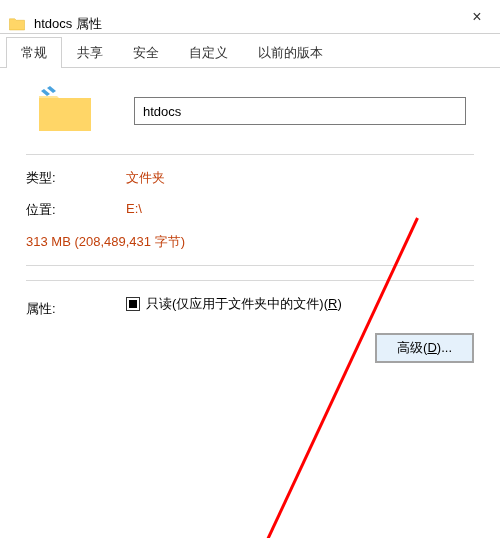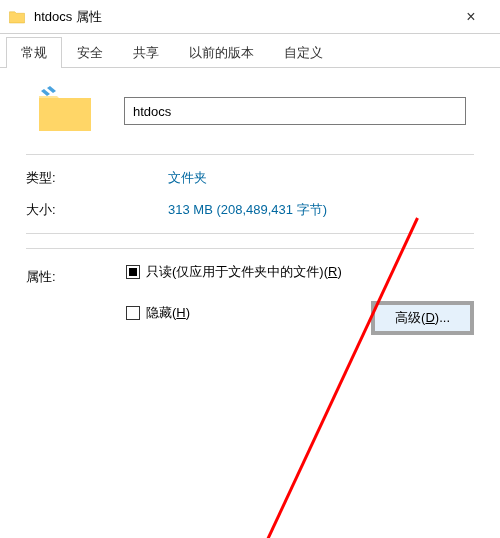--- a/index.html
+++ b/index.html
@@ -9,23 +9,23 @@
     background: #fff;
     color: #000;
     width: 500px;
     height: 538px;
     overflow: hidden;
     position: relative;
   }
   .titlebar {
     height: 34px;
     display: flex;
-    align-items: center;
+    align-items: flex-end;
     border-bottom: 1px solid #d0d0d0;
-    padding: 0 6px 0 8px;
+    padding: 0 0 0 8px;
   }
   .titlebar .folder-icon {
     width: 18px; height: 18px;
     margin-right: 8px;
   }
   .titlebar .title { flex: 1; font-size: 13px; }
   .titlebar .close {
     width: 46px; height: 100%;
     display: flex; align-items: center; justify-content: center;
     font-size: 16px; color: #333;
@@ -53,21 +53,21 @@
     background: #fff;
     margin-bottom: -1px;
     padding-bottom: 6px;
   }
   .content {
     padding: 18px 26px 8px 26px;
   }
   .icon-row {
     display: flex;
     align-items: center;
-    gap: 30px;
+    gap: 40px;
     margin-bottom: 18px;
   }
   .big-folder {
     width: 58px; height: 50px;
     margin-left: 10px;
   }
   .name-input {
     flex: 1;
     height: 28px;
     border: 1px solid #7a7a7a;
@@ -78,24 +78,23 @@
   }
   hr.sep {
     border: none;
     border-top: 1px solid #d8d8d8;
     margin: 6px 0 14px 0;
   }
   .row {
     display: flex;
     margin-bottom: 14px;
     font-size: 13px;
-    gap: 42px;
   }
   .row .label { width: 100px; color: #000; }
-  .row .value { flex: 1; color: #0369a1; }
+  .row .value { flex: 1; color: #c2410c; }
   .attrs { margin-top: 2px; }
   .checkrow {
     display: flex;
     align-items: center;
     gap: 6px;
     margin-bottom: 10px;
   }
   .chk {
     width: 14px; height: 14px;
     border: 1px solid #333;
@@ -104,21 +103,21 @@
     font-size: 11px;
     background: #fff;
   }
   .chk.indet::after {
     content: "";
     width: 8px; height: 8px;
     background: #000;
   }
   .advanced-btn {
     padding: 4px 20px;
-    border: 4px solid #a3a3a3;
+    border: 2px solid #a3a3a3;
     background: #e5f1fb;
     font-size: 13px;
     font-family: inherit;
     cursor: pointer;
     margin-left: auto;
   }
   .attrs-line {
     display: flex;
     align-items: center;
     margin-bottom: 10px;
@@ -148,24 +147,24 @@
     </svg>
   </span>
   <span class="title">htdocs 属性</span>
   <div class="close">
     <span>×</span>
   </div>
 </div>
 
 <div class="tabs">
   <div class="tab active">常规</div>
+  <div class="tab">共享</div>
   <div class="tab">安全</div>
-  <div class="tab">共享</div>
+  <div class="tab">自定义</div>
   <div class="tab">以前的版本</div>
-  <div class="tab">自定义</div>
 </div>
 
 <div class="content">
 
   <div class="icon-row">
     <span class="big-folder">
       <svg viewBox="0 0 58 50" width="58" height="50">
         <path fill="#ffe59a" d="M3 10 h18 l5 5 h29 v30 H3 z"></path>
         <path fill="#ffd667" d="M3 12 h52 v33 H3 z"></path>
         <path fill="#4aa3df" d="M8 3 l6 5 -3 2 -6 -5 z"></path>
@@ -175,42 +174,41 @@
     <input class="name-input" type="text" value="htdocs" style="">
   </div>
 
   <hr class="sep">
 
   <div class="row">
     <div class="label">类型:</div>
     <div class="value">文件夹</div>
   </div>
   <div class="row">
-    <div class="label">大小:</div>
+    <div class="label">位置:</div>
+    <div class="value">E:\</div>
+  </div>
+  <div class="row">
     <div class="value">313 MB (208,489,431 字节)</div>
   </div>
 
   <hr class="sep">
 
 
   <hr class="sep">
 
   <div class="attrs">
     <div class="attrs-line">
       <div class="left-col">属性:</div>
       <div class="checkrow">
         <span class="chk indet"></span>
         <span><span>只读(仅应用于文件夹中的文件)(</span><span class="underline">R</span><span>)</span></span>
       </div>
     </div>
     <div class="attrs-line">
       <div class="left-col"></div>
-      <div class="checkrow">
-        <span class="chk"></span>
-        <span><span>隐藏(</span><span class="underline">H</span><span>)</span></span>
-      </div>
       <button class="advanced-btn"><span>高级(</span><span class="underline">D</span><span>)...</span></button>
     </div>
   </div>
 
 </div>
 
 <div class="red-line"></div>
 
 </body></html>

